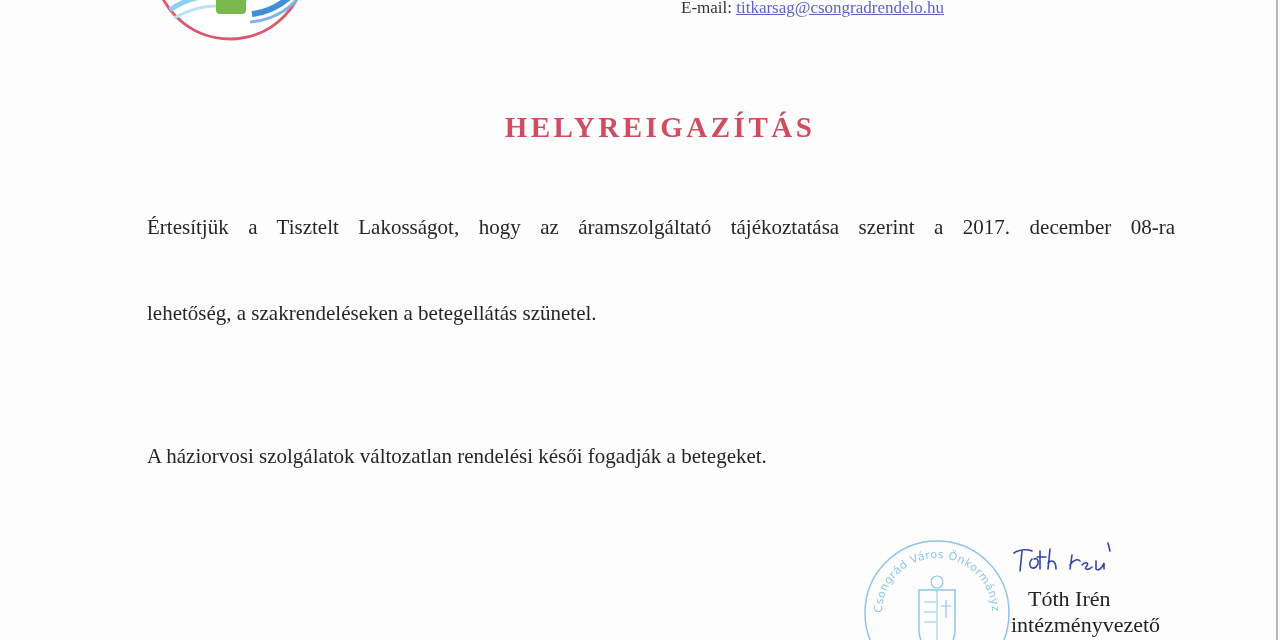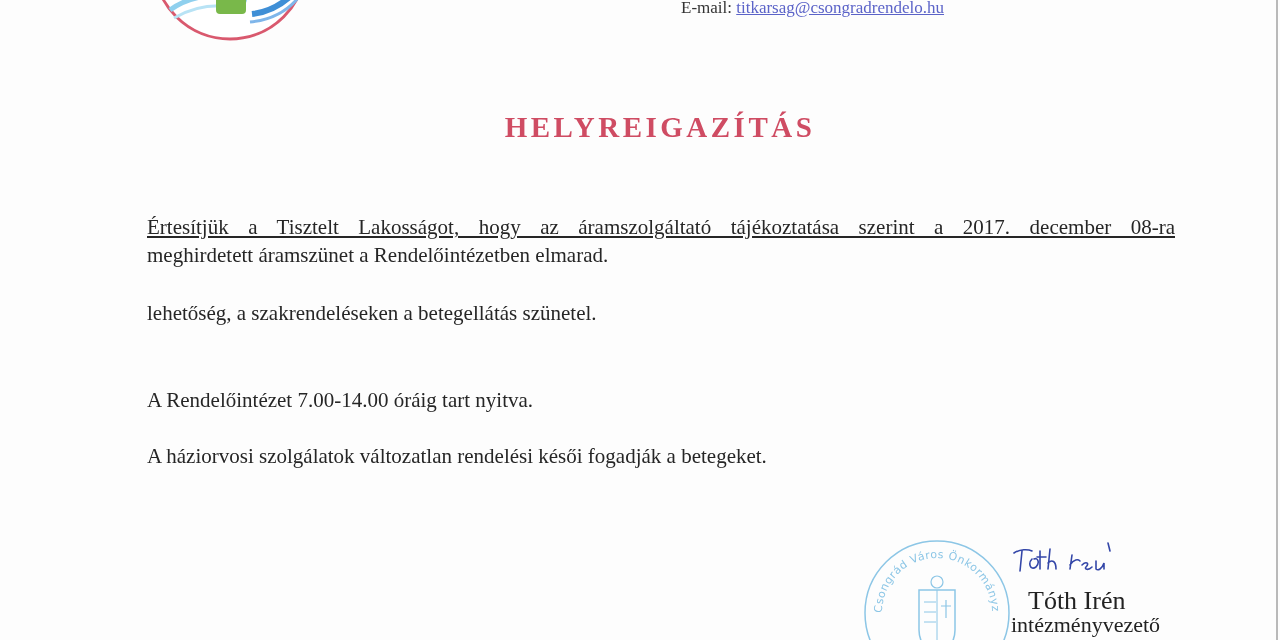--- a/index.html
+++ b/index.html
@@ -28,25 +28,25 @@
     }
     .body-text {
       position: absolute; left: 147px; width: 1028px; font-size: 21px; line-height: 28px;
       color: #262626;
     }
     .p1 { top: 213px; text-align: justify; text-align-last: left; }
     .p2 { top: 299px; text-align: justify; text-align-last: left; }
     .p3 { top: 386px; }
     .p4 { top: 442px; }
     .p5 { top: 499px; }
-    .justify-line { display: block; text-align: justify; text-align-last: justify; text-decoration: underline; }
+    .justify-line { display: block; text-align: justify; text-align-last: justify; }
     .stamp { position: absolute; left: 862px; top: 538px; width: 150px; height: 150px; }
     .signature { position: absolute; left: 1010px; top: 541px; width: 120px; height: 40px; }
     .signer-name {
-      position: absolute; left: 1028px; top: 586px; font-size: 26px; color: #222;
+      position: absolute; left: 1028px; top: 586px; font-size: 22px; color: #222;
     }
     .signer-title {
       position: absolute; left: 1011px; top: 612px; font-size: 22px; color: #222;
     }
   </style>
 </head>
 <body>
 
 <div class="page">
 
@@ -60,28 +60,26 @@
   </svg>
 
   <div class="contact">
     <span>E-mail: </span><a>titkarsag@csongradrendelo.hu</a>
   </div>
 
   <div class="title">HELYREIGAZÍTÁS</div>
 
   <div class="body-text p1">
     <span class="justify-line">Értesítjük a Tisztelt Lakosságot, hogy az áramszolgáltató tájékoztatása szerint a 2017. december 08-ra</span>
-    <span>meghirdetett áramszünet a Rendelőintézetben elmarad.</span>
   </div>
 
   <div class="body-text p2">
     <span>lehetőség, a szakrendeléseken a betegellátás szünetel.</span>
   </div>
 
-  <div class="body-text p3">A Rendelőintézet 7.00-14.00 óráig tart nyitva.</div>
   <div class="body-text p4">A háziorvosi szolgálatok változatlan rendelési késői fogadják a betegeket.</div>
 
   <svg class="stamp" viewBox="0 0 150 150">
     <defs>
       <path id="stampArc" d="M 20 75 A 55 55 0 0 1 130 75"></path>
     </defs>
     <circle cx="75" cy="75" r="72" fill="none" stroke="#8cc6e6" stroke-width="1.5"></circle>
     <text font-family="DejaVu Sans, sans-serif" font-size="11" fill="#8cc6e6" letter-spacing="0.5">
       <textPath href="#stampArc">Csongrád Város Önkormányzata</textPath>
     </text>

